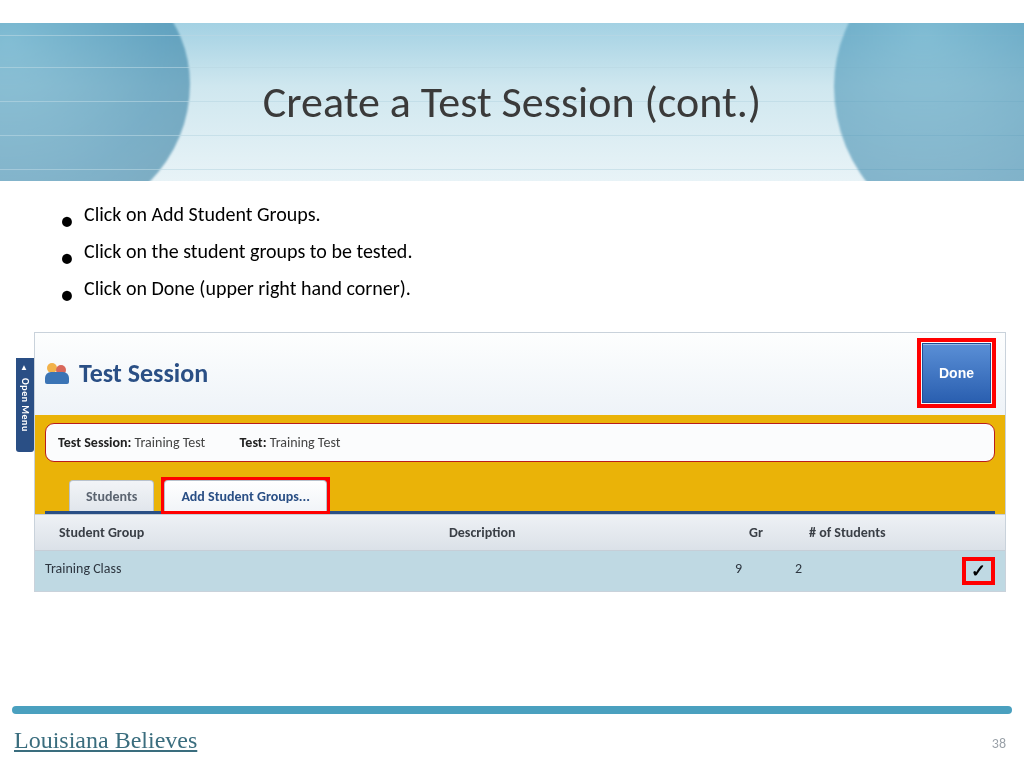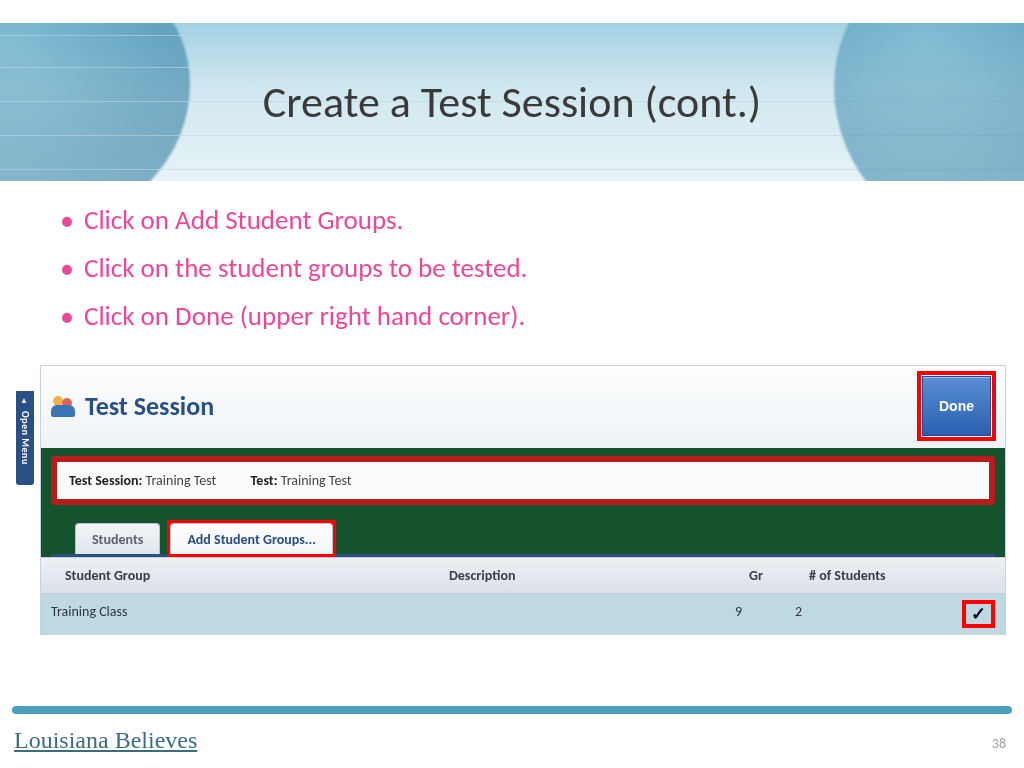--- a/index.html
+++ b/index.html
@@ -28,41 +28,41 @@
   .header-line.l1 { top: 12px; } .header-line.l2 { top: 44px; } .header-line.l3 { top: 78px; }
   .header-line.l4 { top: 112px; } .header-line.l5 { top: 146px; }
   .slide-title {
     position: absolute; inset: 0;
     display: flex; align-items: center; justify-content: center;
     font-size: 44px; color: #3a3a3a; font-weight: 400;
     z-index: 2;
   }
 
   
-  .bullets { padding: 18px 42px 8px 60px; font-size: 27px; color: #ec4899; line-height: 1.55; }
+  .bullets { padding: 18px 42px 8px 60px; font-size: 20px; color: #000000; line-height: 1.55; }
   .bullets li { list-style: none; position: relative; padding-left: 24px; margin-bottom: 6px; }
   .bullets li::before { content: "•"; position: absolute; left: 0; top: 0; font-size: 28px; }
 
   
   .panel-wrap { position: relative; margin: 14px 18px 0 18px; }
   .open-menu-tab {
     position: absolute; left: -2px; top: 26px;
     width: 18px; height: 94px;
     background: #2a4f85;
     color: #fff; font-size: 10px; font-weight: bold;
     writing-mode: vertical-rl; text-align: center; letter-spacing: .5px;
     display: flex; align-items: center; justify-content: center;
     border-radius: 0 0 3px 3px;
   }
   .open-menu-tab::before { content: "▲"; font-size: 8px; writing-mode: horizontal-tb; position: absolute; top: 4px; left: 4px; }
 
   .panel {
-    margin-left: 22px;
+    margin-left: 16px;
     border: 1px solid #c9d2db;
-    background: #14532d;
+    background: #eab308;
   }
   .panel-top {
     display: flex; align-items: center; justify-content: space-between;
     padding: 8px 12px 10px 10px;
     background: linear-gradient(#fdfefe, #eef3f8);
   }
   .panel-title-box { display: flex; align-items: center; gap: 8px; }
   .people-icon { width: 26px; height: 22px; position: relative; }
   .people-icon .h1, .people-icon .h2 { position:absolute; width:10px; height:10px; border-radius:50%; }
   .people-icon .h1 { background:#f2b24a; left:2px; top:1px; }
@@ -76,22 +76,22 @@
     color: #fff; font-weight: bold; font-size: 14px;
     padding: 21px 16px; border-radius: 0; border: 1px solid #1d4e97;
     box-shadow: inset 0 1px 0 rgba(255,255,255,.4);
   }
   .hl { outline: 4px solid #ff0000; outline-offset: -1px; }
 
   .info-bar {
     margin: 8px 10px 0 10px;
     padding: 10px 12px;
     background: #fbfcfd;
-    border: 6px solid #b91c1c;
-    border-radius: 4px;
+    border: 1px solid #b91c1c;
+    border-radius: 9px;
     font-size: 14px; color: #444;
   }
   .info-bar b { color: #222; }
   .info-bar .gap { display:inline-block; width:28px; }
 
   .tabs-row { margin: 18px 10px 0 34px; display: flex; align-items: flex-end; gap: 10px; }
   .tab {
     padding: 7px 16px 6px 16px;
     border: 1px solid #b9c2cd; border-bottom: none;
     border-radius: 4px 4px 0 0;

